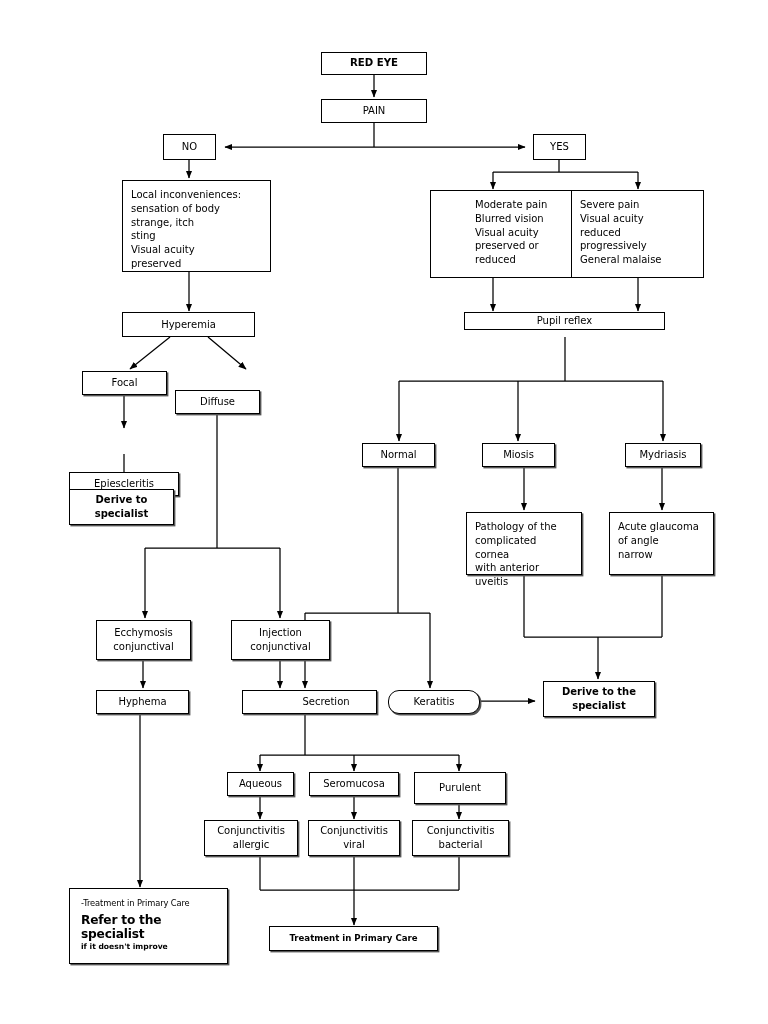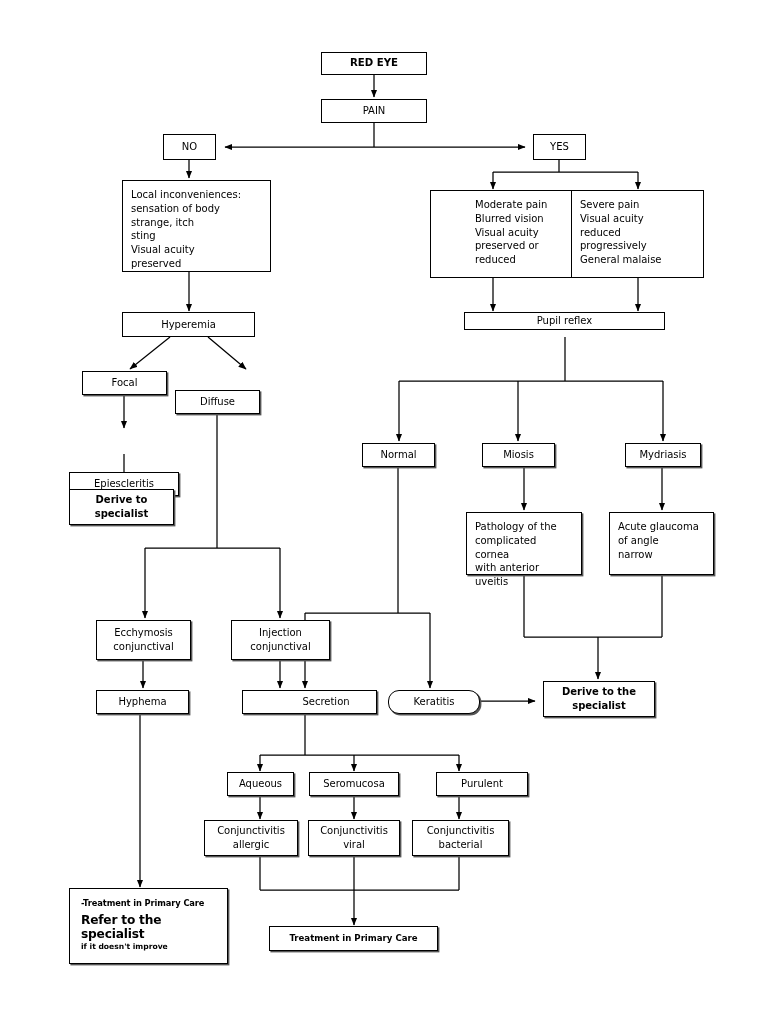--- a/index.html
+++ b/index.html
@@ -43,21 +43,21 @@
     position:absolute;
     box-sizing:border-box;
     border:1.3px solid #000;
     background:#fff;
     box-shadow:1.4px 1.4px 0 #555;
     padding:9px 10px 4px 11px;
     text-align:left;
     z-index:2;
     color:#000;
   }
-  .refer-l1{font-size:8.3px;font-weight:bold;letter-spacing:-0.1px;}
+  .refer-l1{font-size:8.3px;font-weight:normal;letter-spacing:-0.1px;}
   .refer-l2{font-size:12.2px;font-weight:bold;margin-top:5px;letter-spacing:-0.2px;}
   .refer-l3{font-size:7.6px;font-weight:bold;margin-top:1px;}
 </style>
 </head>
 <body>
 
 <div id="canvas">
 
   <svg class="edges" viewBox="0 0 768 1024" xmlns="http://www.w3.org/2000/svg">
     <defs>
@@ -210,21 +210,21 @@
 
   <div class="node shadow" style="left:388px;top:690px;width:92px;height:24px;border-radius:11px;">Keratitis</div>
 
   <div class="node shadow bold" style="left:543px;top:681px;width:112px;height:36px;">Derive to the
 specialist</div>
 
   <div class="node shadow" style="left:227px;top:772px;width:67px;height:24px;">Aqueous</div>
 
   <div class="node shadow" style="left:309px;top:772px;width:90px;height:24px;">Seromucosa</div>
 
-  <div class="node shadow" style="left:436px;top:772px;width:92px;height:24px;">Purulent</div>
+  <div class="node shadow" style="left:414px;top:772px;width:92px;height:32px;">Purulent</div>
 
   <div class="node shadow" style="left:204px;top:820px;width:94px;height:36px;">Conjunctivitis
 allergic</div>
 
   <div class="node shadow" style="left:308px;top:820px;width:92px;height:36px;">Conjunctivitis
 viral</div>
 
   <div class="node shadow" style="left:412px;top:820px;width:97px;height:36px;">Conjunctivitis
 bacterial</div>
 

